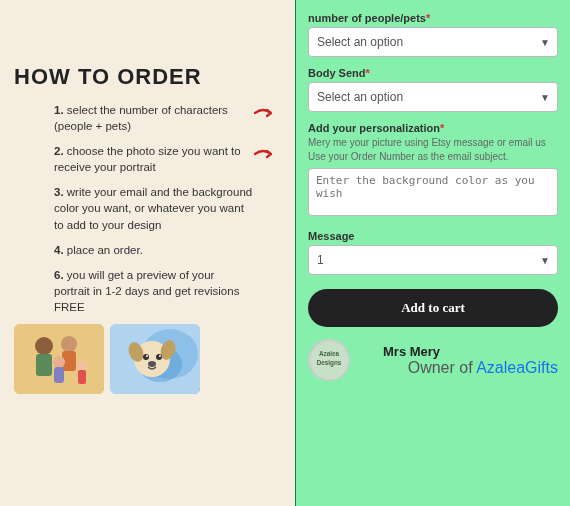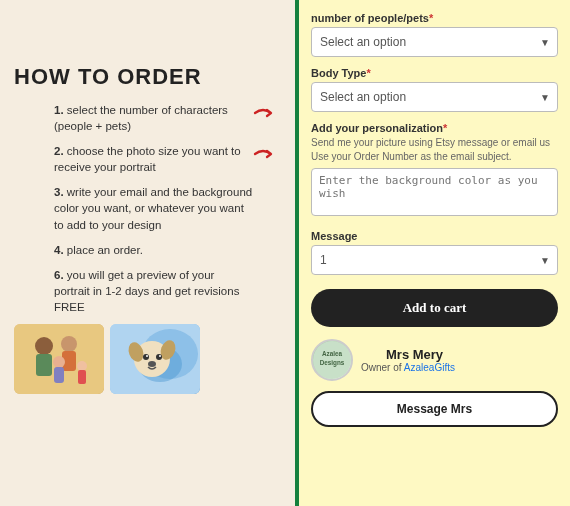--- a/index.html
+++ b/index.html
@@ -15,22 +15,22 @@
     .left-panel {
       width: 295px;
       padding: 16px 14px;
       background: #f5ede0;
       flex-shrink: 0;
     }
 
     .right-panel {
       width: 275px;
       padding: 12px 12px;
-      background: #fef9c3;
-      border-left: 4px solid #15803d;
+      background: #86efac;
+      border-left: 1px solid #15803d;
       flex-shrink: 0;
       overflow-y: auto;
     }
 
     .title {
       font-size: 22px;
       font-weight: 900;
       font-family: 'Arial Black', Arial, sans-serif;
       color: #222;
       margin-bottom: 12px;
@@ -149,22 +149,23 @@
     }
 
     .seller-name {
       font-size: 13px;
       font-weight: 700;
       color: #222;
       padding-left: 25px;
     }
 
     .seller-role {
-      font-size: 10px;
+      font-size: 16px;
       color: #555;
+      text-align: right;
     }
 
     .seller-role a {
       color: #1a73e8;
       text-decoration: none;
     }
 
     .message-btn {
       width: 100%;
       padding: 9px;
@@ -336,37 +337,37 @@
       <option value="1">1</option>
       <option value="2">2</option>
       <option value="3">3</option>
       <option value="4">4</option>
       <option value="5">5</option>
     </select>
   </div>
 
   
   <div class="field-label">
-    <span>Body Type</span><span class="required">*</span>
+    <span>Body Send</span><span class="required">*</span>
   </div>
   <div class="select-wrapper">
     <select>
       <option value="">Select an option</option>
       <option value="full">Full body</option>
       <option value="half">Half body</option>
       <option value="bust">Bust</option>
     </select>
   </div>
 
   
   <div class="personalization-label">
     <span>Add your personalization</span><span class="required">*</span>
   </div>
   <div class="personalization-hint">
-    <span>Send me your picture using Etsy message or email us</span><br>
+    <span>Mery me your picture using Etsy message or email us</span><br>
     <span>Use your Order Number as the email subject.</span>
   </div>
   <textarea class="personalization-textarea" placeholder="Enter the background color as you wish" style=""></textarea>
 
   
   <div class="field-label">
     <span>Message</span>
   </div>
   <div class="select-wrapper">
     <select>
@@ -391,15 +392,14 @@
     <div class="seller-info">
       <div class="seller-name">Mrs Mery</div>
       <div class="seller-role">
         <span>Owner of</span>
         <a href="#">AzaleaGifts</a>
       </div>
     </div>
   </div>
 
   
-  <button class="message-btn">Message Mrs</button>
 
 </div>
 
 </body></html>

